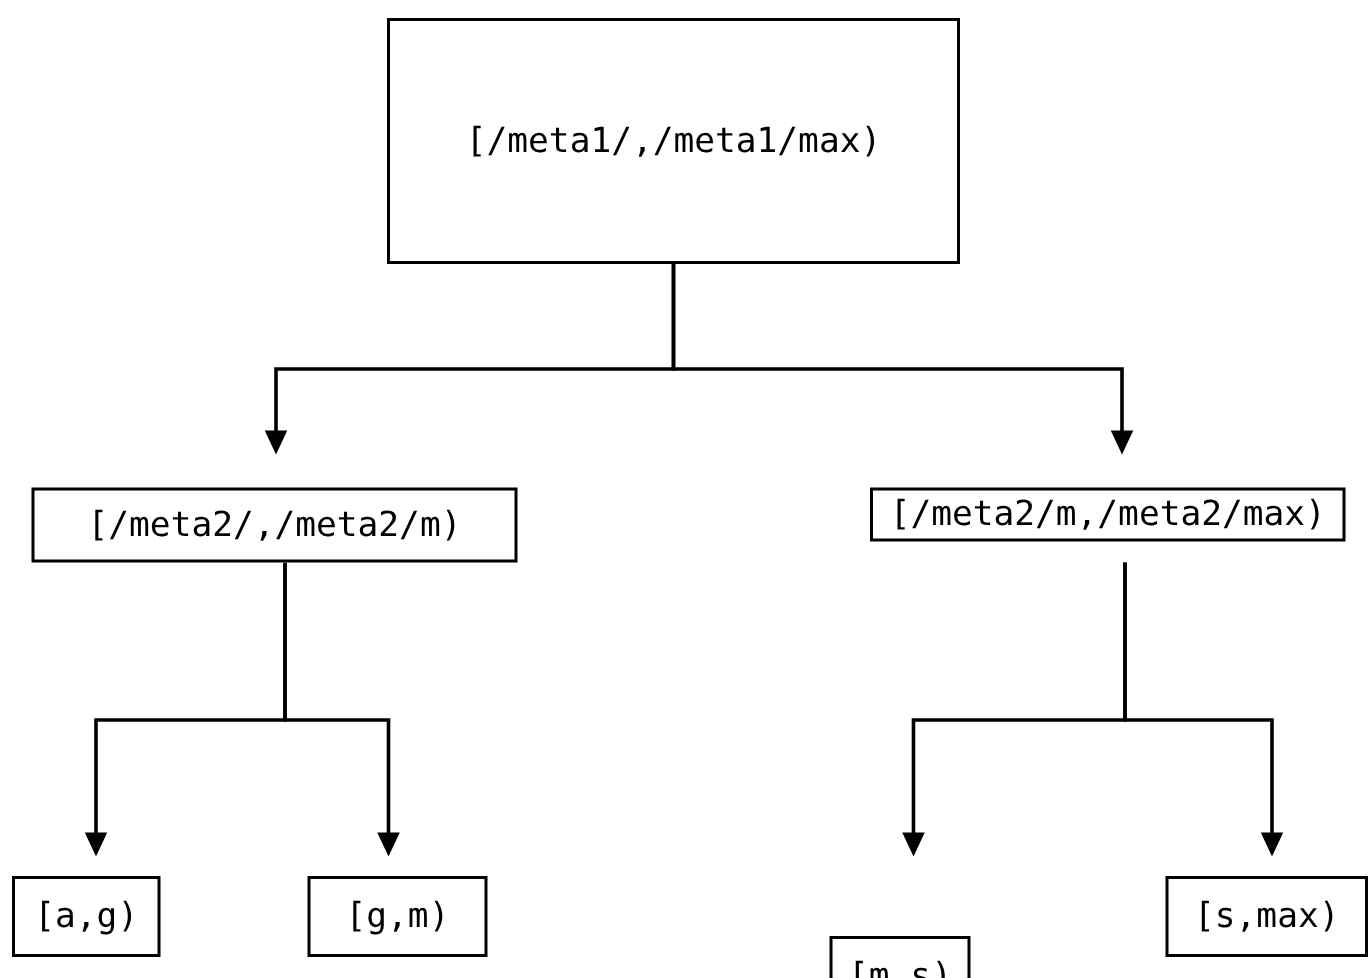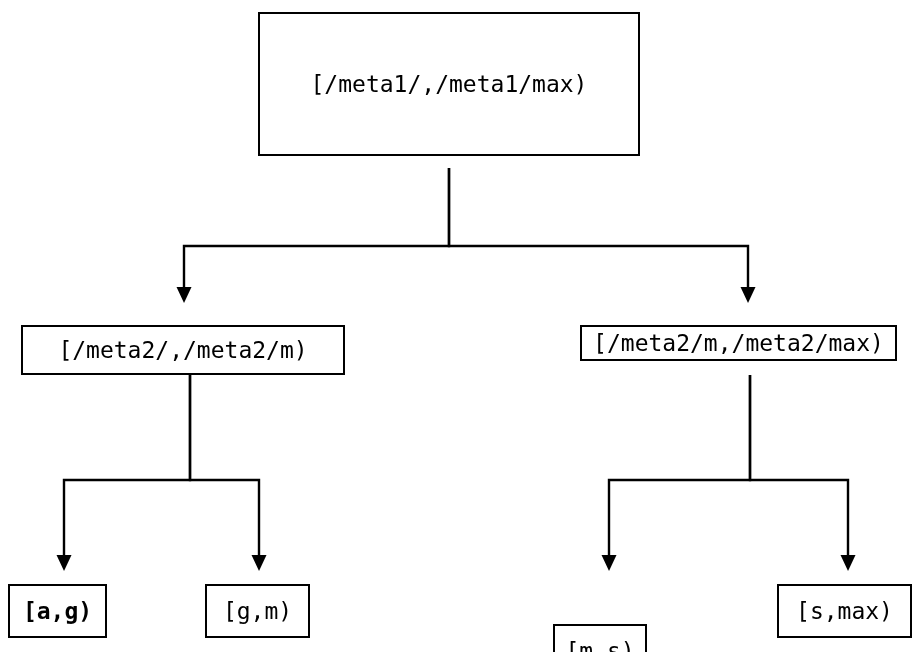--- a/index.html
+++ b/index.html
@@ -45,40 +45,40 @@
     display: block;
     font-family: "DejaVu Sans Mono", "Liberation Mono", monospace;
     font-size: 23px;
     color: #000000;
     white-space: pre;
   }
   .node-root {
     left: 258px;
     top: 12px;
     width: 382px;
-    height: 144px;
+    height: 164px;
   }
   .node-mid-left {
     left: 21px;
     top: 325px;
     width: 324px;
     height: 50px;
   }
   .node-mid-right {
     left: 580px;
     top: 325px;
     width: 317px;
     height: 36px;
   }
   .node-leaf {
     top: 584px;
     height: 54px;
   }
-  .node-leaf-ag    { left: 8px;   width: 99px; font-weight: bold; }
-  .node-leaf-gm    { left: 205px; width: 105px; }
+  .node-leaf-ag    { left: 8px;   width: 99px; }
+  .node-leaf-gm    { left: 205px; width: 120px; }
   .node-leaf-ms    { left: 553px; width: 94px; margin-top: 40px; }
   .node-leaf-smax  { left: 777px; width: 135px; }
 </style>
 </head>
 <body>
 
 <div id="canvas">
 
   <svg id="edge-layer" width="912" height="652" viewBox="0 0 912 652" xmlns="http://www.w3.org/2000/svg">
 

